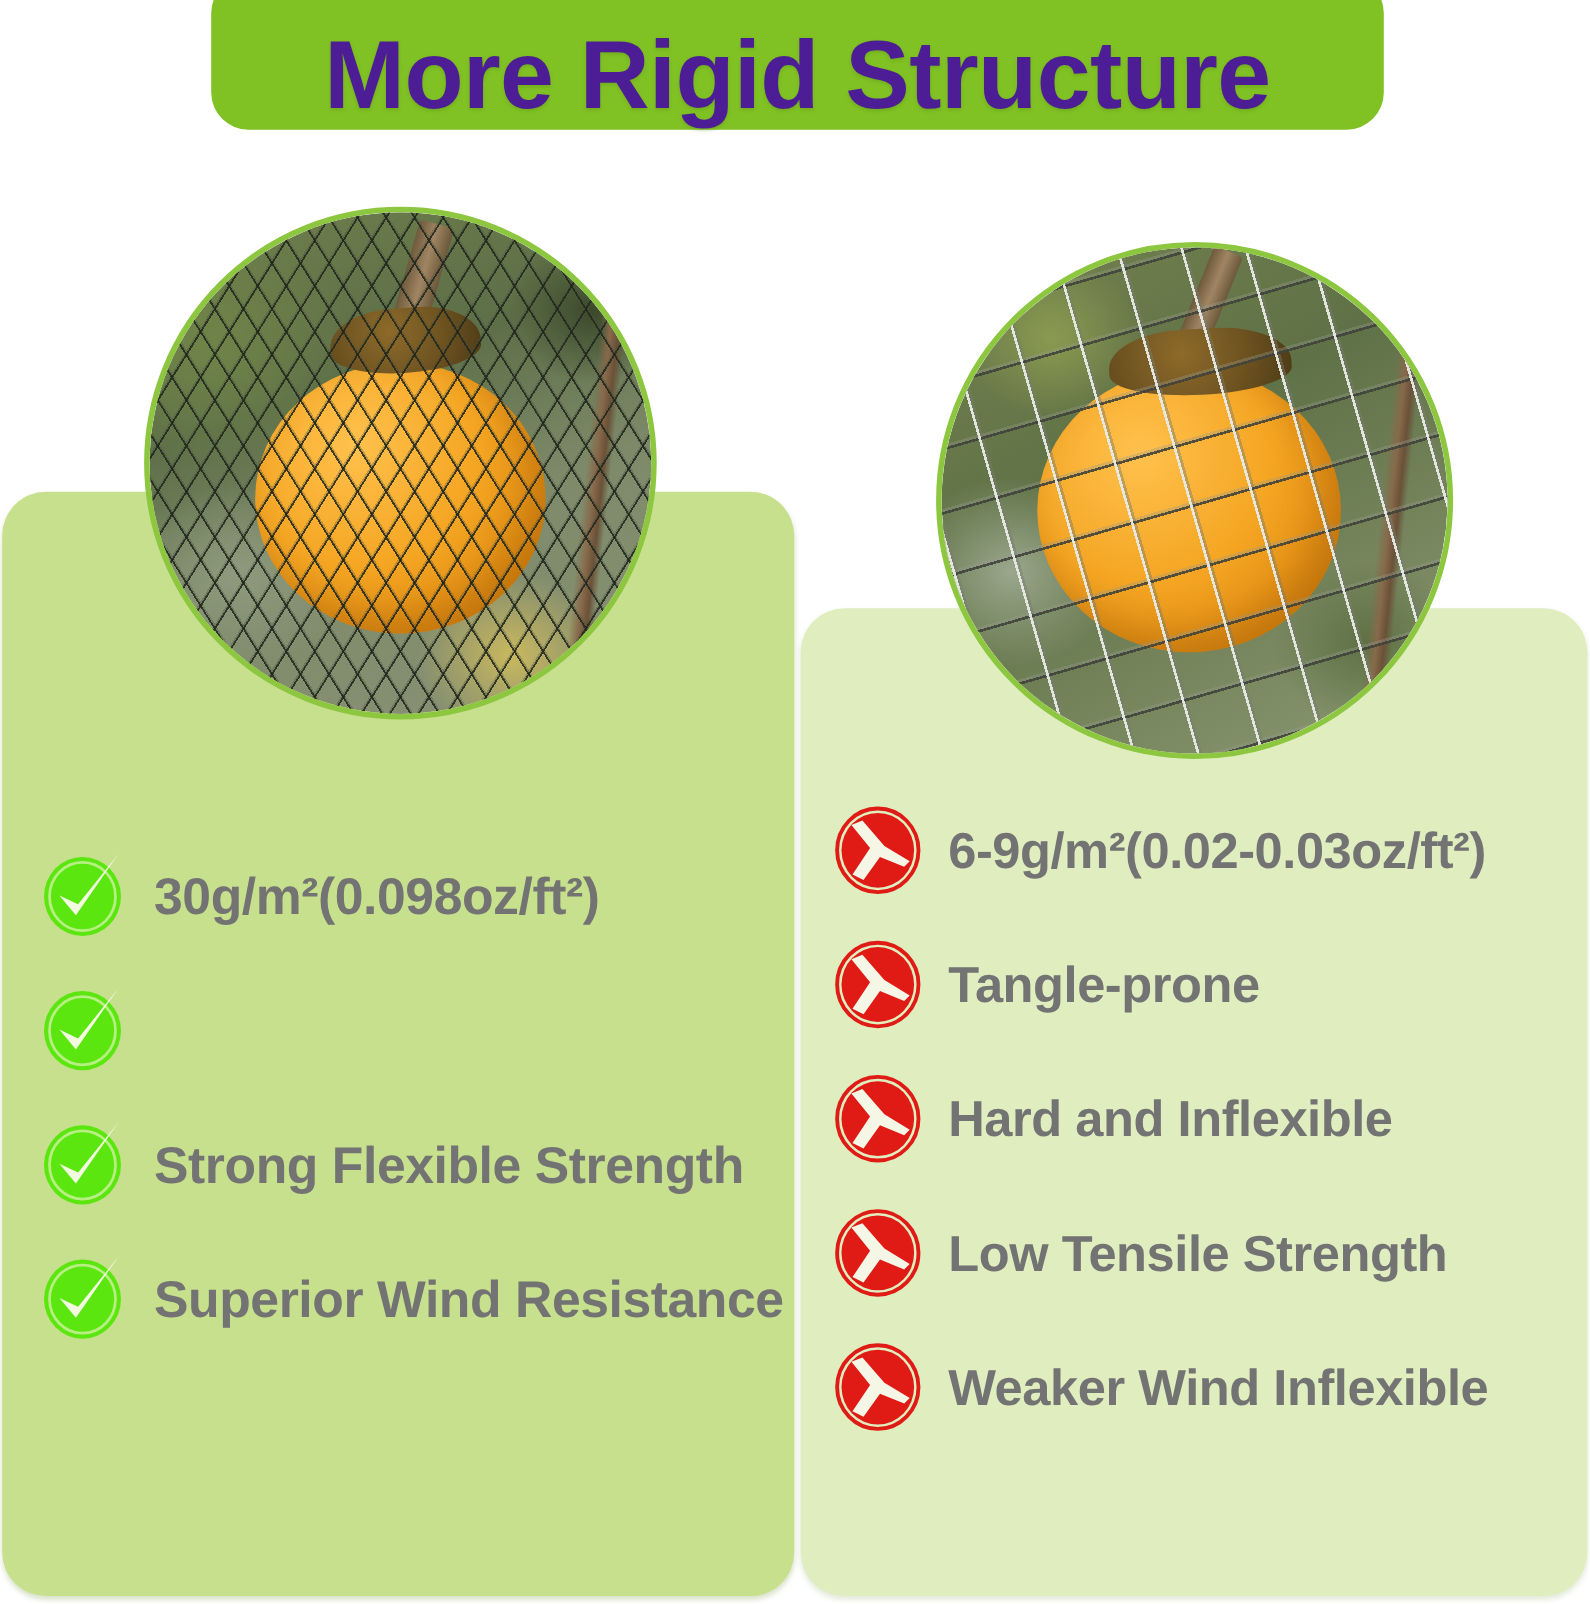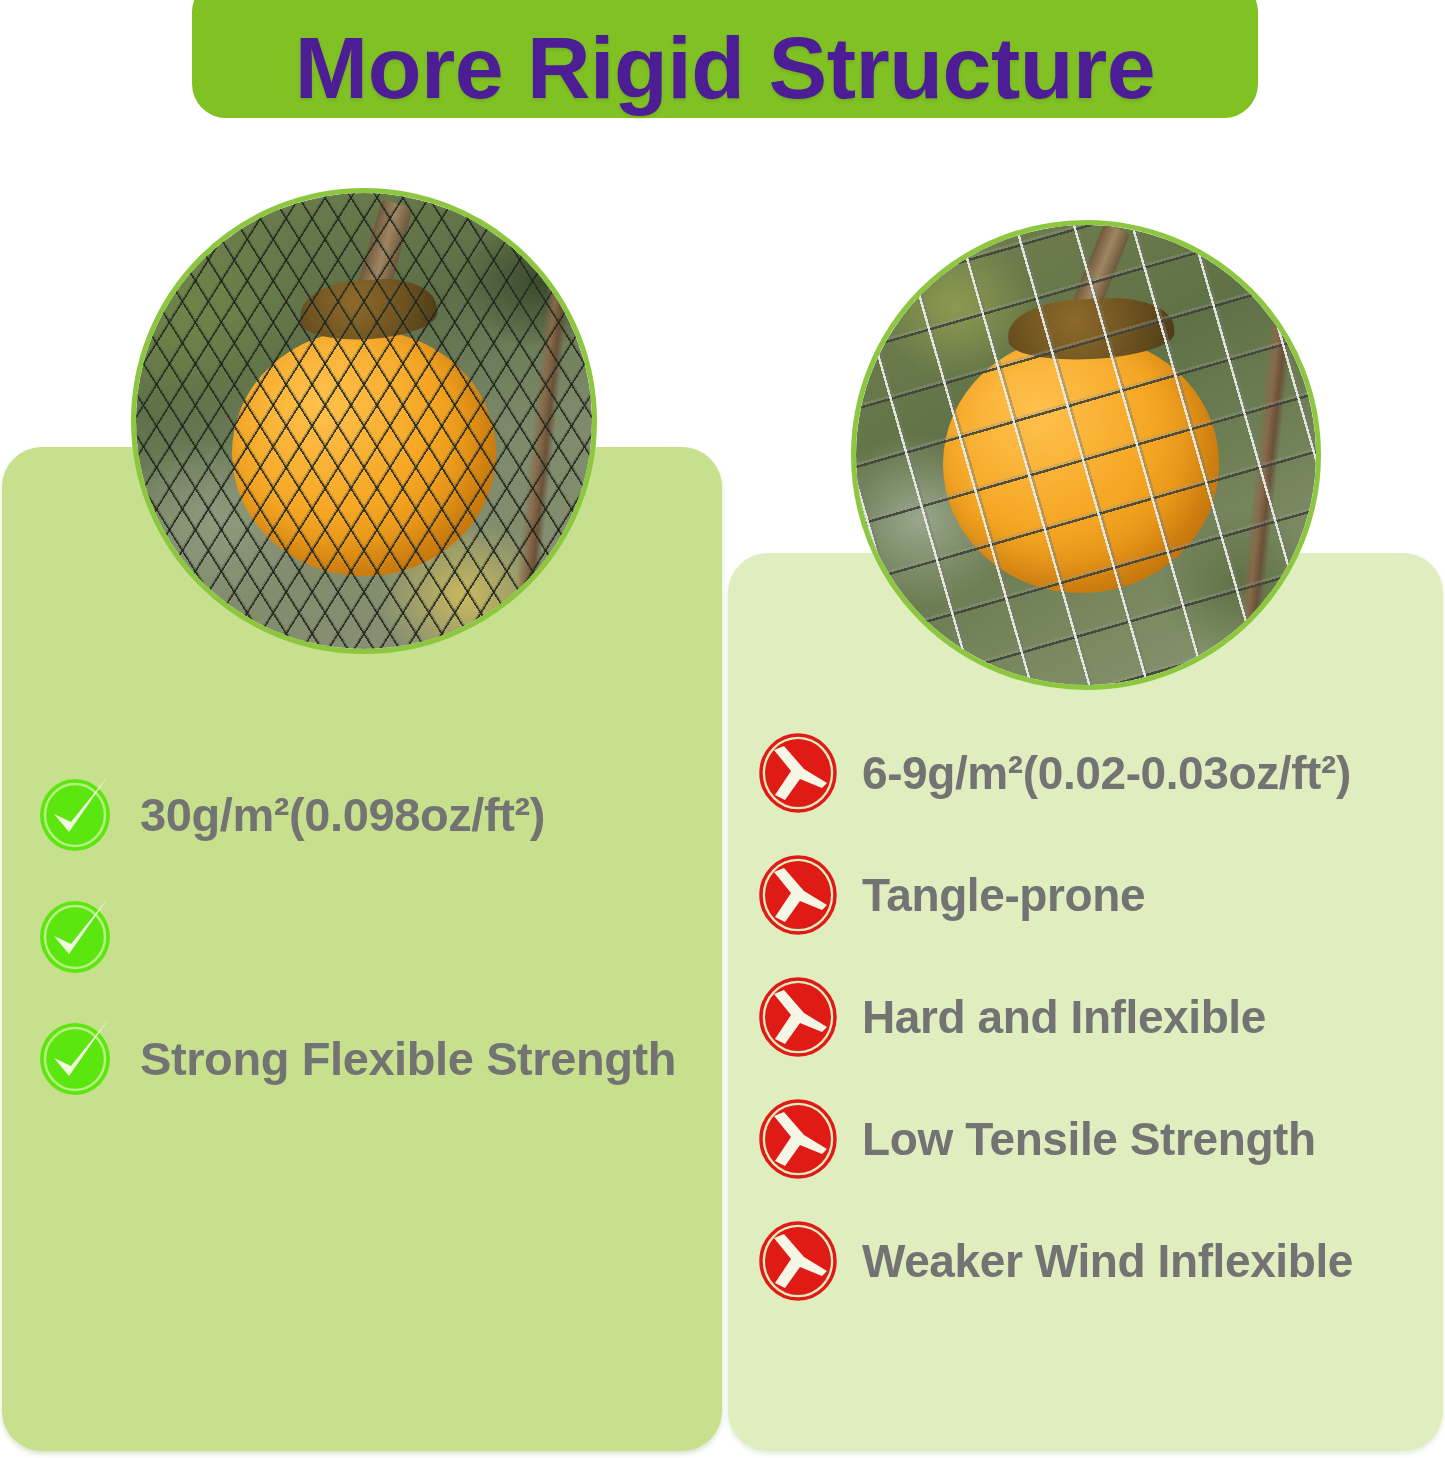--- a/index.html
+++ b/index.html
@@ -223,20 +223,30 @@
     <span class="icon">
       <svg width="80" height="80" viewBox="0 0 80 80">
         <ellipse cx="37" cy="41" rx="35" ry="36" fill="#5CE610"></ellipse>
         <ellipse cx="37" cy="41" rx="30" ry="31" fill="none" stroke="#D6F2A8" stroke-width="2.5" opacity=".75"></ellipse>
         <path d="M16 40 L31 58 L70 2 L33 48 Z" fill="#F2FBDF"></path>
       </svg>
     </span>
     <span class="label">Strong Flexible Strength</span>
   </div>
 
+  <div class="row">
+    <span class="icon">
+      <svg width="80" height="80" viewBox="0 0 80 80">
+        <ellipse cx="37" cy="41" rx="35" ry="36" fill="#5CE610"></ellipse>
+        <ellipse cx="37" cy="41" rx="30" ry="31" fill="none" stroke="#D6F2A8" stroke-width="2.5" opacity=".75"></ellipse>
+        <path d="M16 40 L31 58 L70 2 L33 48 Z" fill="#F2FBDF"></path>
+      </svg>
+    </span>
+    <span class="label">Superior Wind Resistance</span>
+  </div>
 
 </div>
 
 <div class="list list-right">
 
   <div class="row">
     <span class="icon">
       <svg width="80" height="80" viewBox="0 0 80 80">
         <ellipse cx="38" cy="40" rx="37" ry="38" fill="none" stroke="#E01B16" stroke-width="3.5"></ellipse>
         <ellipse cx="38" cy="40" rx="33" ry="34" fill="#E01B16"></ellipse>

